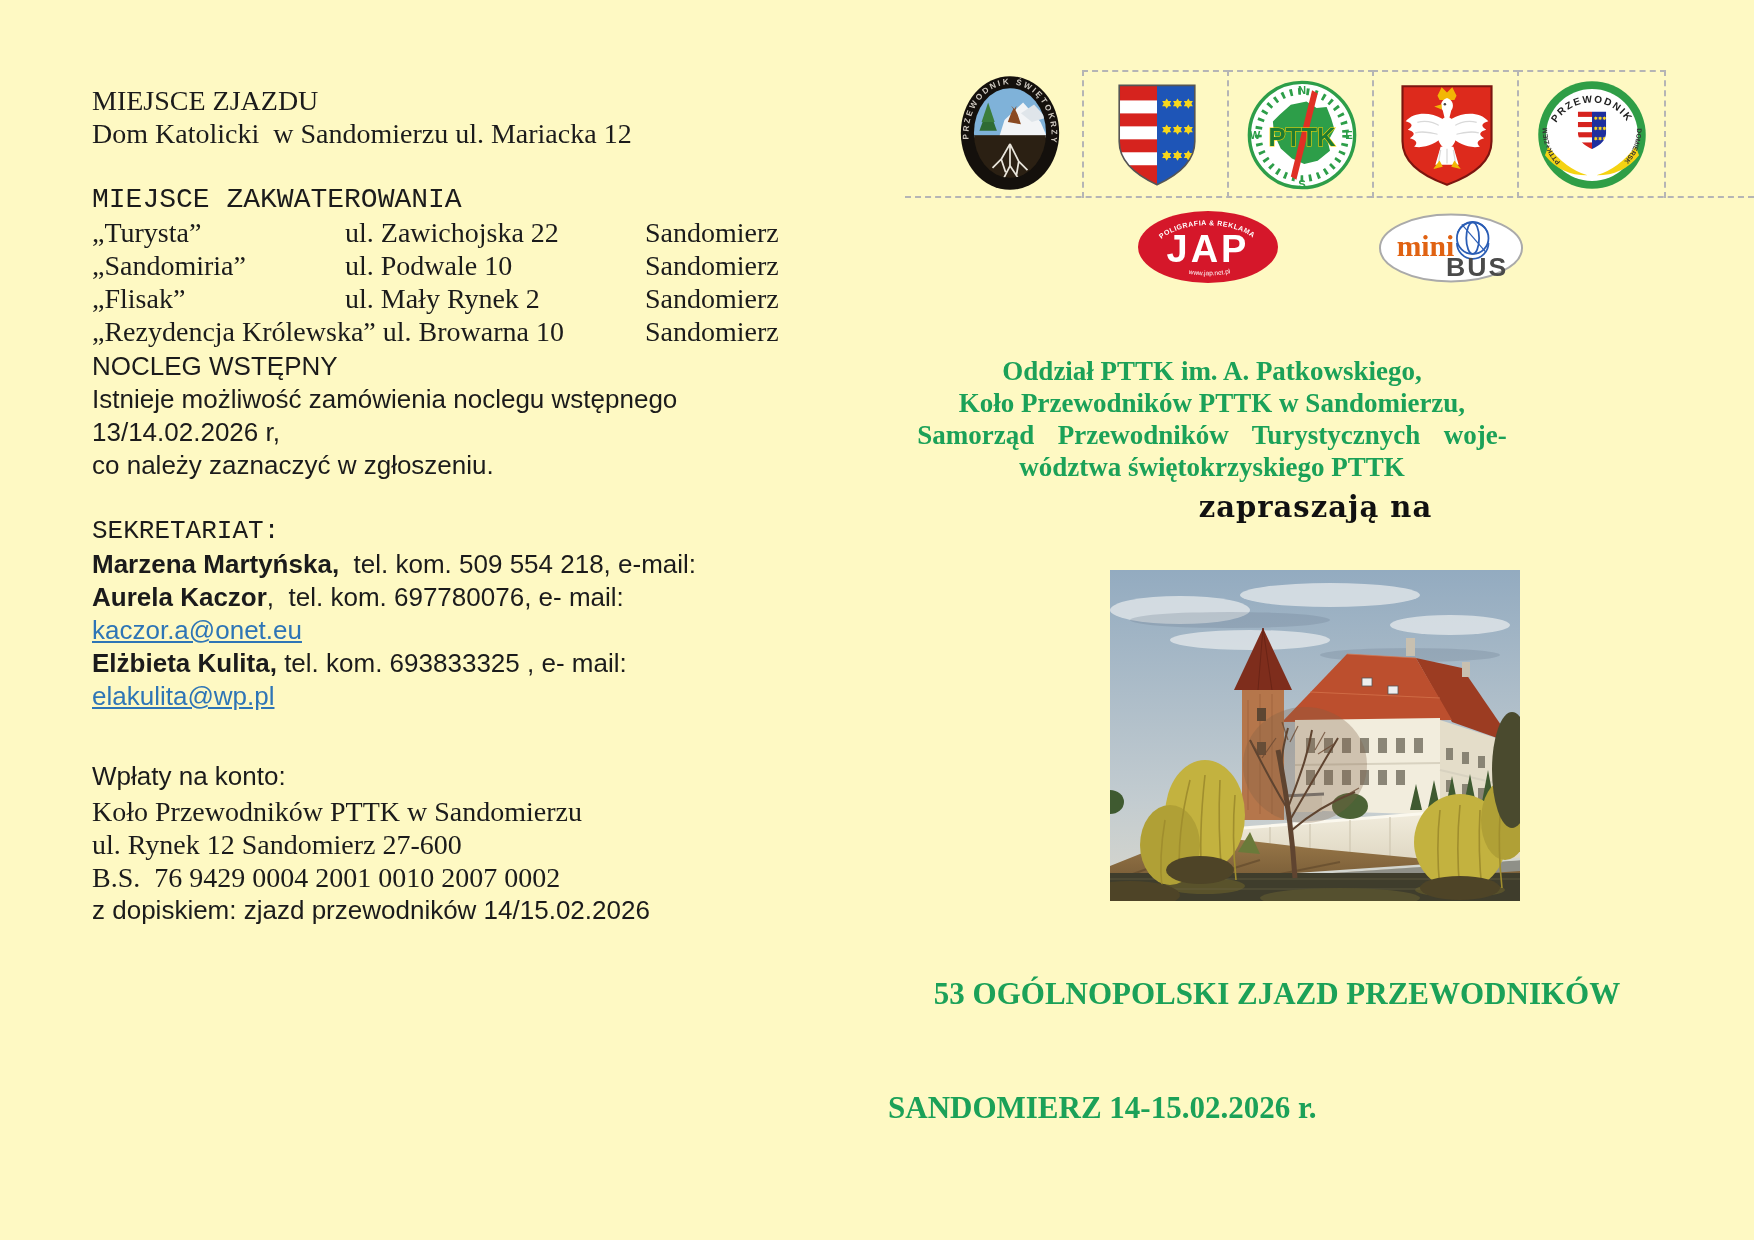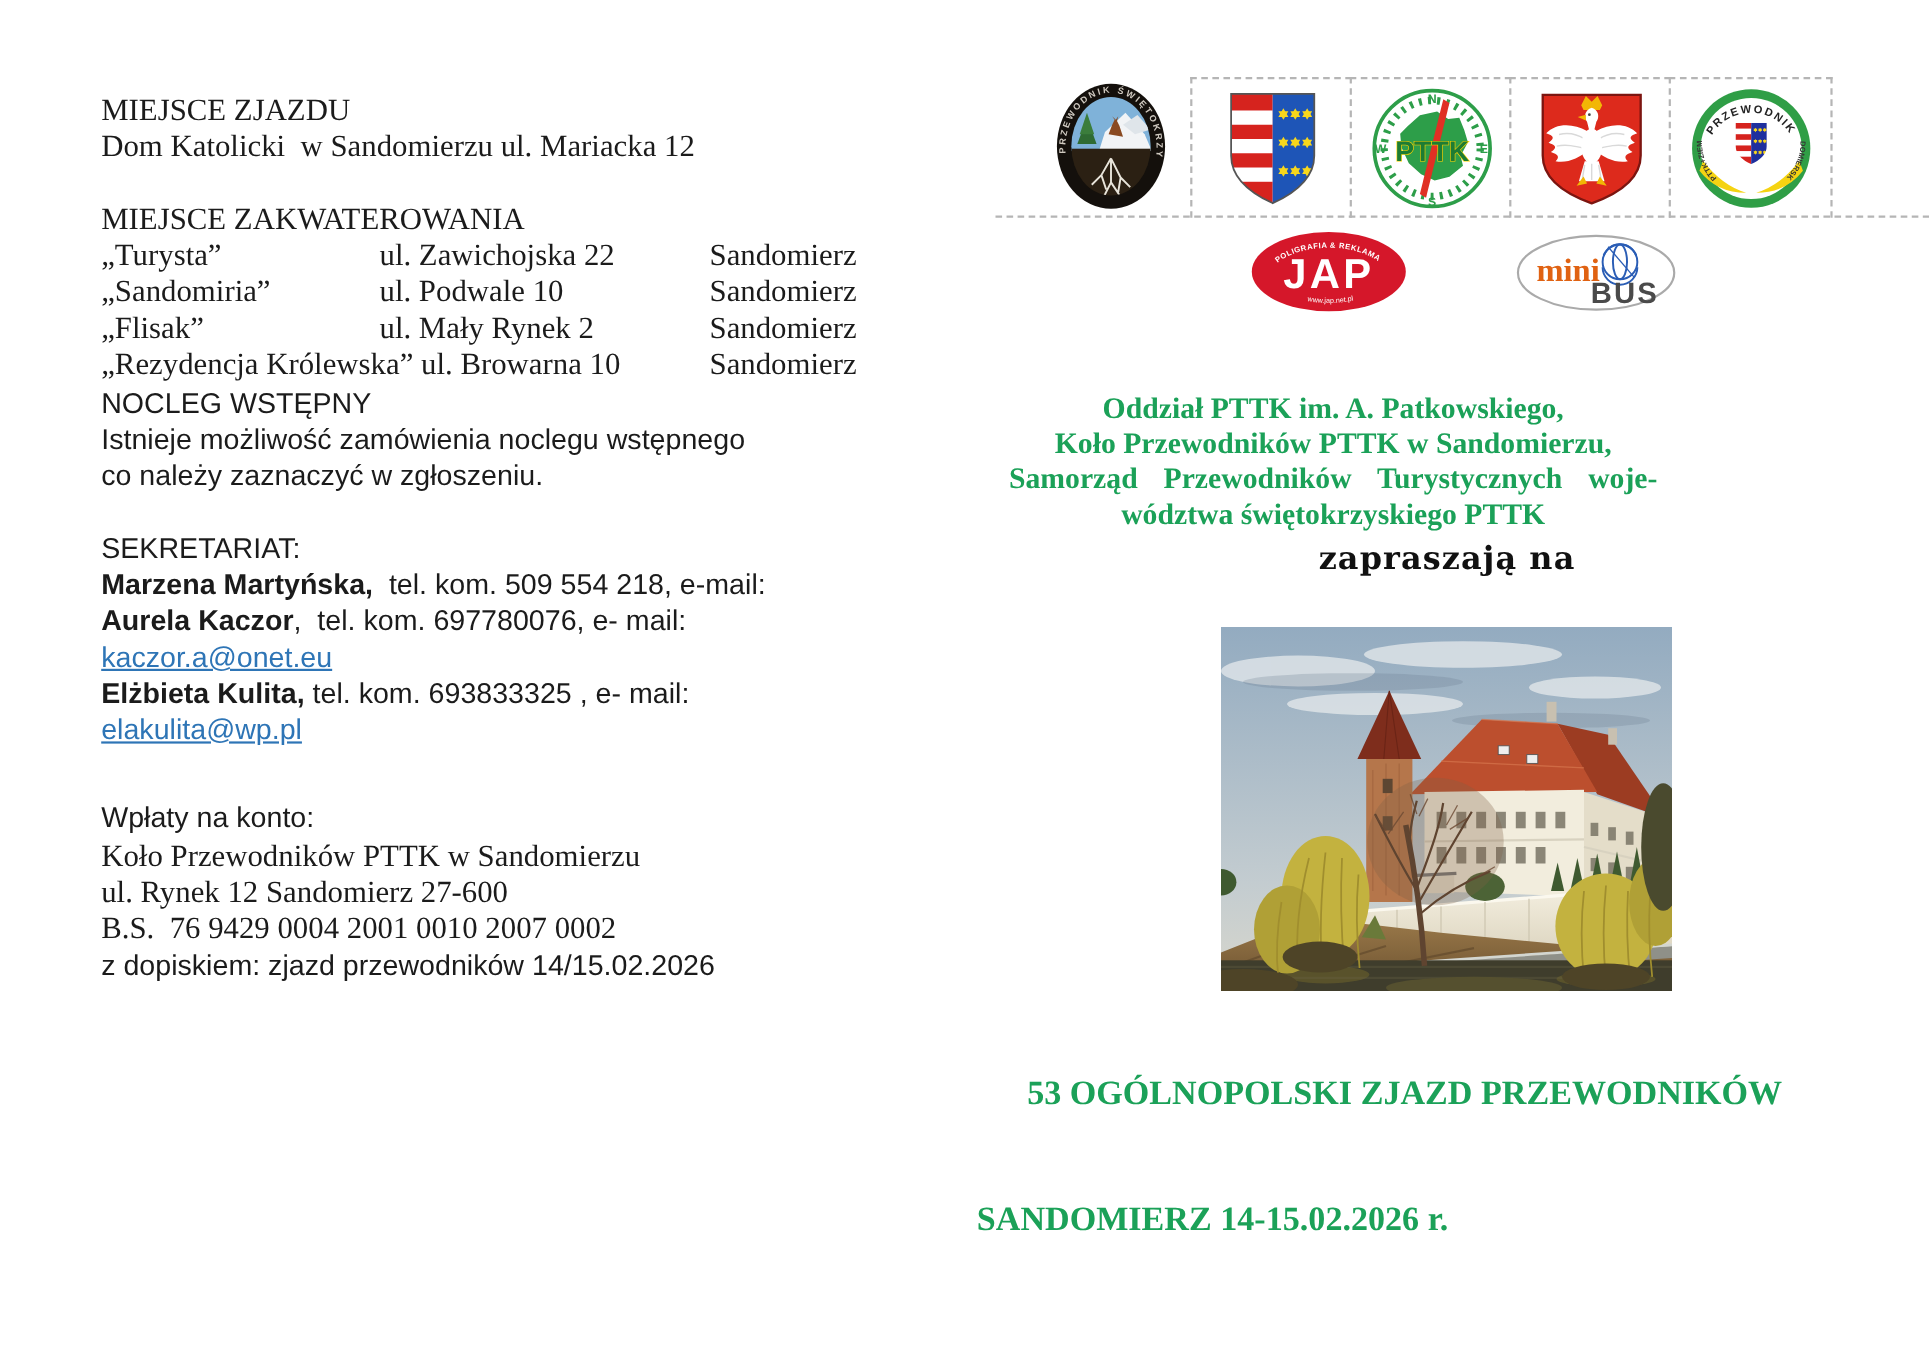--- a/index.html
+++ b/index.html
@@ -1,27 +1,27 @@
 <!DOCTYPE html>
 <html><head>
 <meta charset="utf-8">
 <style>
   html,body { margin:0; padding:0; background:#888; }
   .page {
-    position:relative; width:1754px; height:1240px; background:#ffffff;
+    position:relative; width:1754px; height:1240px; background:#fef9c3;
     margin:0 auto; overflow:hidden;
     font-family:"Liberation Serif", serif; color:#1b1b1b;
   }
   
   .left-col { position:absolute; left:92px; top:84px; width:700px; }
   .ln { font-size:28px; line-height:33px; white-space:pre-wrap; }
   .serif { font-family:"Liberation Serif", serif; }
   .sans  { font-family:"Liberation Sans", sans-serif; font-size:26px; }
   .b { font-weight:bold; }
-  .mt-g  { margin-top:33px; }   
+  .mt-g  { margin-top:33px;font-family:Liberation Mono, monospace; }   
   .mt-s  { margin-top:2px; }   
   .mt-xl { margin-top:47px; }   
   .accom-row { position:relative; display:flex; }
   .accom-name { flex:0 0 auto; min-width:253px; }
   .accom-addr { flex:0 0 auto; }
   .accom-city { position:absolute; left:553px; top:0; }
   a.link1 { color:#2323cc; text-decoration:underline; cursor:pointer; }
   a.link2 { color:#2e75b6; text-decoration:underline; cursor:pointer; }
   
   .right-col { position:absolute; left:877px; top:0; width:877px; height:1240px; }
@@ -76,20 +76,21 @@
       <span class="accom-city">Sandomierz</span>
     </div>
     <div class="ln serif accom-row">
       <span class="accom-name">„Rezydencja Królewska”</span>
       <span class="accom-addr"> ul. Browarna 10</span>
       <span class="accom-city">Sandomierz</span>
     </div>
 
     <div class="ln sans mt-s">NOCLEG WSTĘPNY</div>
     <div class="ln sans">Istnieje możliwość zamówienia noclegu wstępnego</div>
+    <div class="ln sans">13/14.02.2026 r,</div>
     <div class="ln sans">co należy zaznaczyć w zgłoszeniu.</div>
 
     <div class="ln sans mt-g">SEKRETARIAT:</div>
     <div class="ln sans"><span class="b">Marzena Martyńska,</span><span>  tel. kom. 509 554 218, e-mail:</span></div>
     <div class="ln sans"><span class="b">Aurela Kaczor</span><span>,  tel. kom. 697780076, e- mail: </span><a class="link2">kaczor.a@onet.eu</a></div>
     <div class="ln sans"><span class="b">Elżbieta Kulita,</span><span> tel. kom. 693833325 , e- mail: </span><a class="link2">elakulita@wp.pl</a></div>
 
     <div class="ln sans mt-xl">Wpłaty na konto:</div>
     <div class="ln serif mt-s">Koło Przewodników PTTK w Sandomierzu</div>
     <div class="ln serif">ul. Rynek 12 Sandomierz 27-600</div>

